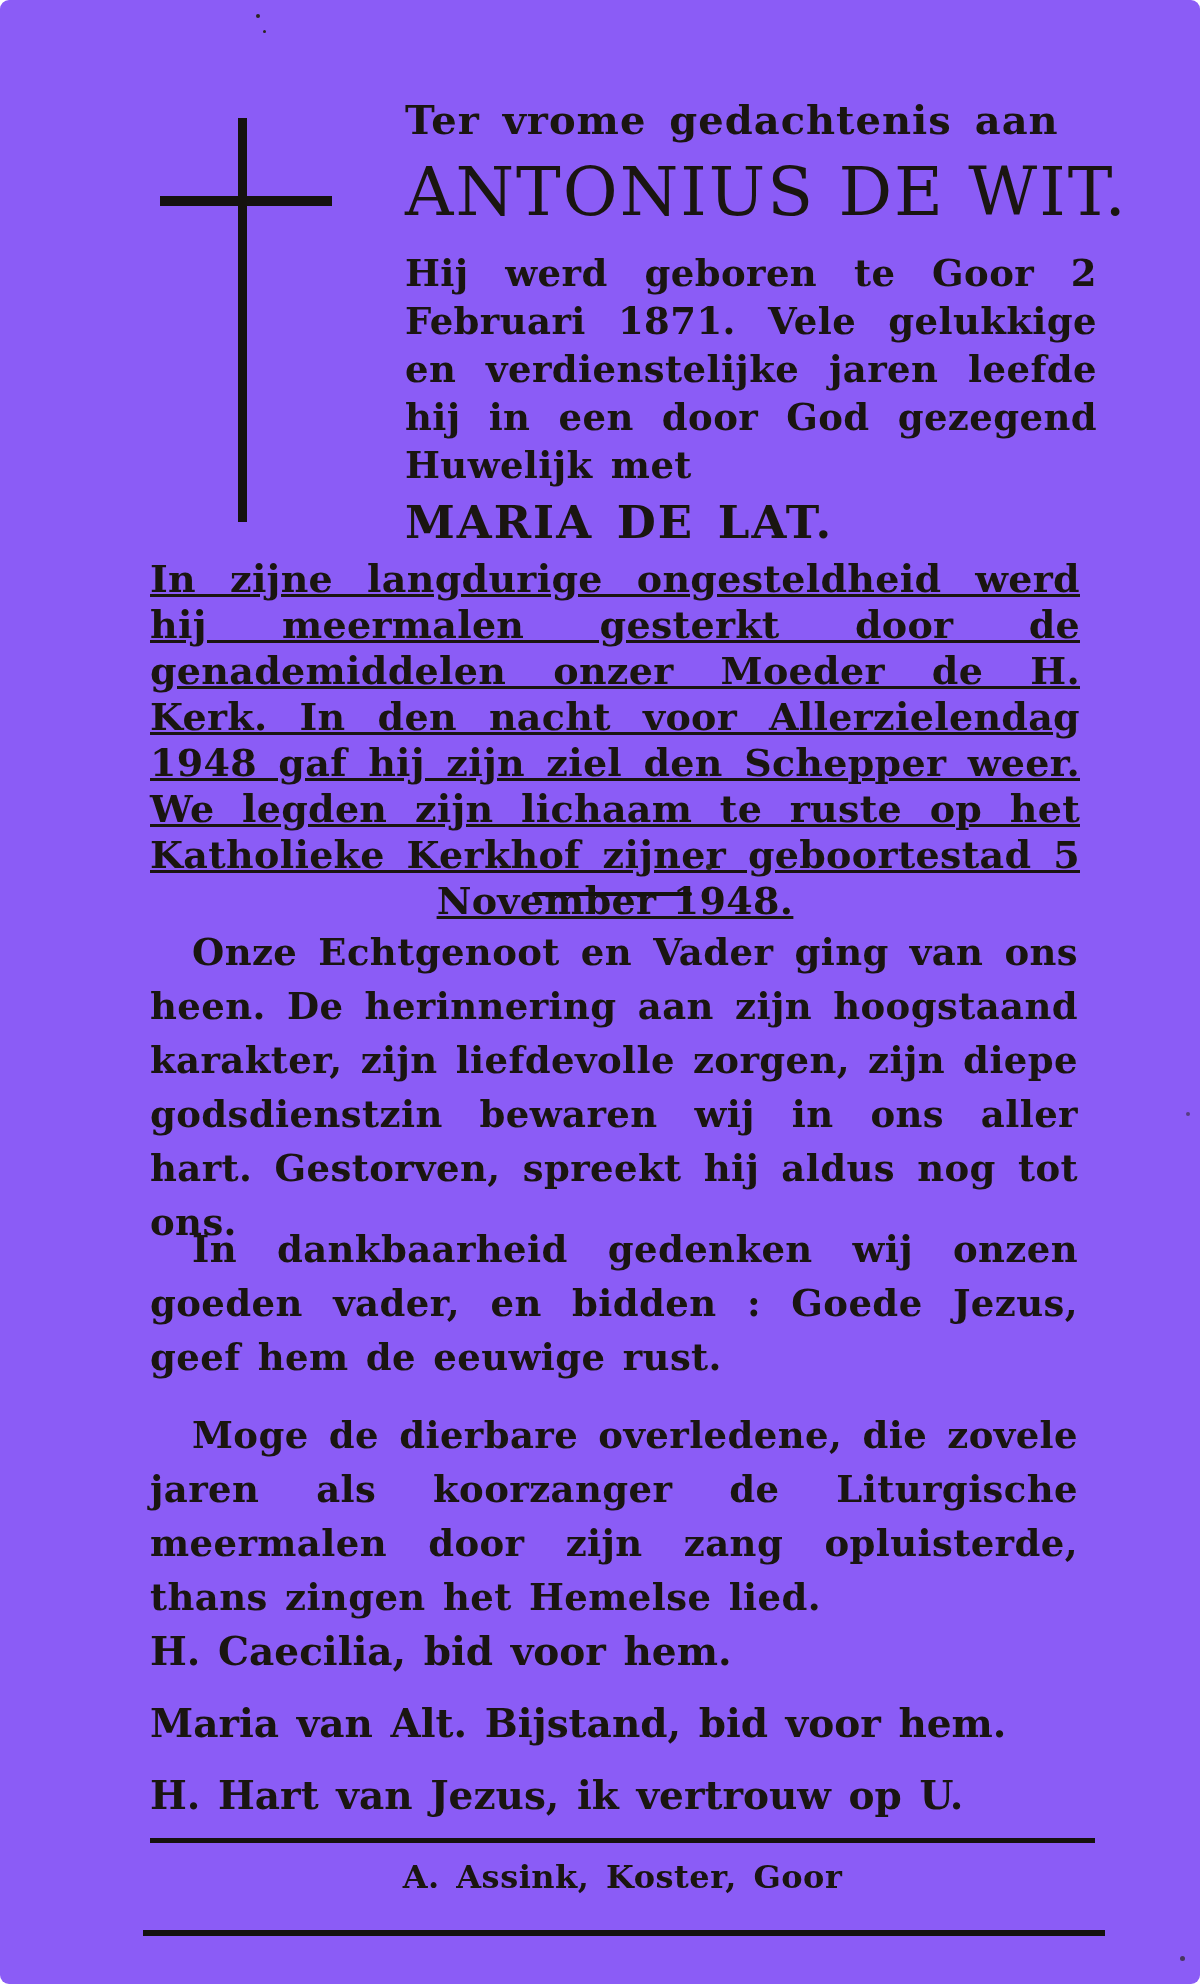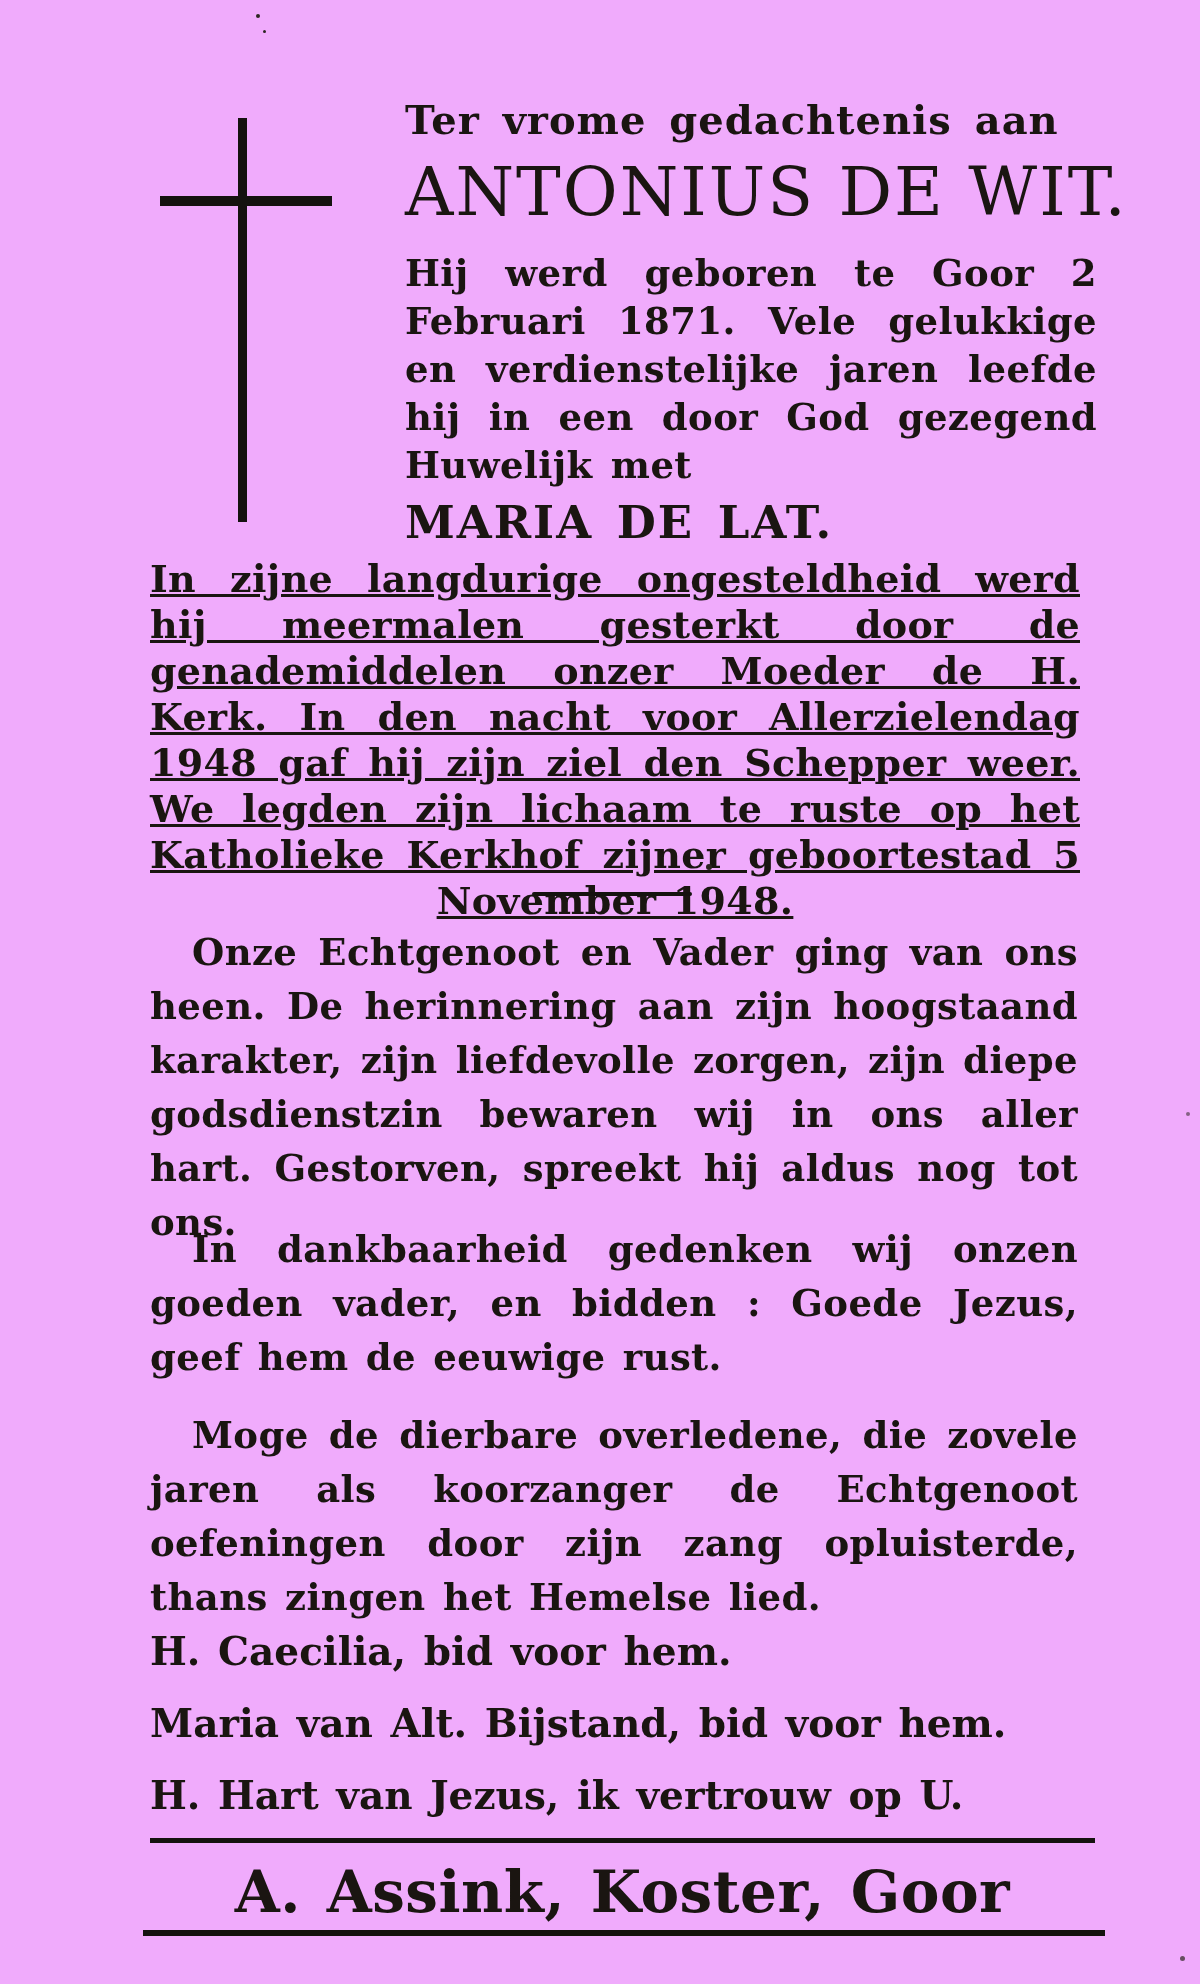--- a/index.html
+++ b/index.html
@@ -7,21 +7,22 @@
   body {
     background: #ffffff;
     font-family: "DejaVu Serif", "Liberation Serif", serif;
     font-weight: 700;
     color: #1a1511;
     overflow: hidden;
     position: relative;
   }
   .page {
     position: absolute; inset: 0;
-    background: #f0abfc;
+    background: #8b5cf6;
+    border-radius: 9px;
   }
 
   
   .cross-v {
     position: absolute; left: 238px; top: 118px;
     width: 9px; height: 404px; background: #15120f;
   }
   .cross-h {
     position: absolute; left: 160px; top: 196px;
     width: 172px; height: 10px; background: #15120f;
@@ -68,21 +69,21 @@
   }
   .inv { font-size: 39px; line-height: 46px; margin-bottom: 26px; word-spacing: 4px; }
 
   
   .footer-rule {
     position: absolute; left: 150px; top: 1838px;
     width: 945px; height: 5px; background: #15120f;
   }
   .footer-credit {
     position: absolute; left: 150px; top: 1858px; width: 945px;
-    text-align: center; font-size: 58px; word-spacing: 5px; letter-spacing: 0.5px;
+    text-align: center; font-size: 32px; word-spacing: 5px; letter-spacing: 0.5px;
   }
   .bottom-rule {
     position: absolute; left: 143px; top: 1930px;
     width: 962px; height: 6px; background: #15120f;
   }
 
   
   .speck { position: absolute; background: #2b2username520; background: #2b2520; border-radius: 50%; }
   .s1 { left: 256px; top: 14px;  width: 4px; height: 4px; }
   .s2 { left: 263px; top: 30px;  width: 3px; height: 3px; }
@@ -106,21 +107,21 @@
     <p class="birth">Hij werd geboren te Goor 2 Februari 1871. Vele gelukkige en verdienstelijke jaren leefde hij in een door God gezegend Huwelijk met</p>
     <div class="spouse">MARIA DE LAT.</div>
   </div>
 
   <p class="death">In zijne langdurige ongesteldheid werd hij meermalen gesterkt door de genademiddelen onzer Moeder de H. Kerk. In den nacht voor Allerzielendag 1948 gaf hij zijn ziel den Schepper weer. We legden zijn lichaam te ruste op het Katholieke Kerkhof zijner geboortestad 5 November 1948.</p>
 
   <div class="divider"></div>
 
   <p class="para p1">Onze Echtgenoot en Vader ging van ons heen. De herinnering aan zijn hoogstaand karakter, zijn liefdevolle zorgen, zijn diepe godsdienstzin bewaren wij in ons aller hart. Gestorven, spreekt hij aldus nog tot ons.</p>
   <p class="para p2">In dankbaarheid gedenken wij onzen goeden vader, en bidden : Goede Jezus, geef hem de eeuwige rust.</p>
-  <p class="para p3">Moge de dierbare overledene, die zovele jaren als koorzanger de Echtgenoot oefeningen door zijn zang opluisterde, thans zingen het Hemelse lied.</p>
+  <p class="para p3">Moge de dierbare overledene, die zovele jaren als koorzanger de Liturgische meermalen door zijn zang opluisterde, thans zingen het Hemelse lied.</p>
 
   <div class="invocations">
     <p class="inv">H. Caecilia, bid voor hem.</p>
     <p class="inv">Maria van Alt. Bijstand, bid voor hem.</p>
     <p class="inv">H. Hart van Jezus, ik vertrouw op U.</p>
   </div>
 
   <div class="footer-rule"></div>
   <div class="footer-credit">A. Assink, Koster, Goor</div>
   <div class="bottom-rule"></div>

